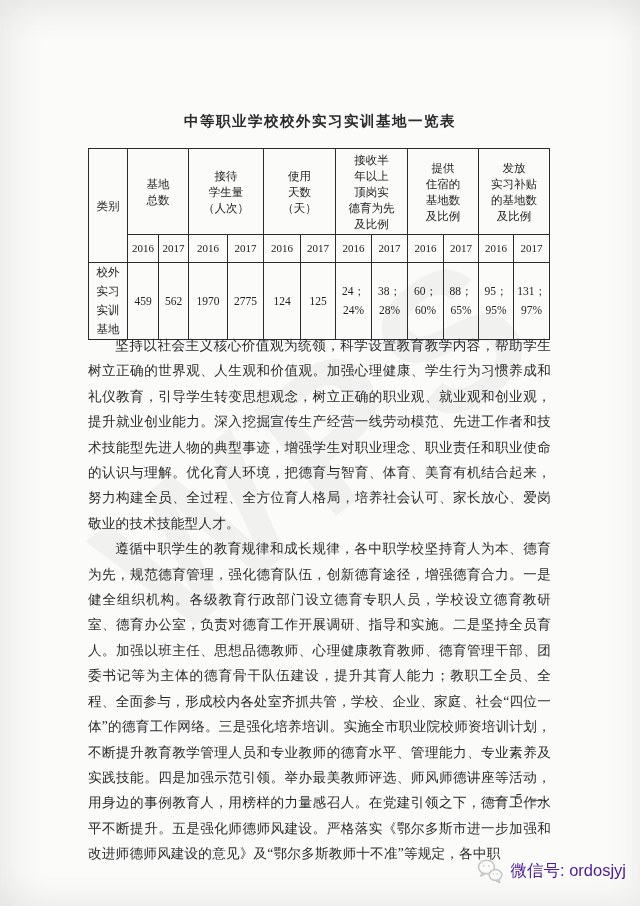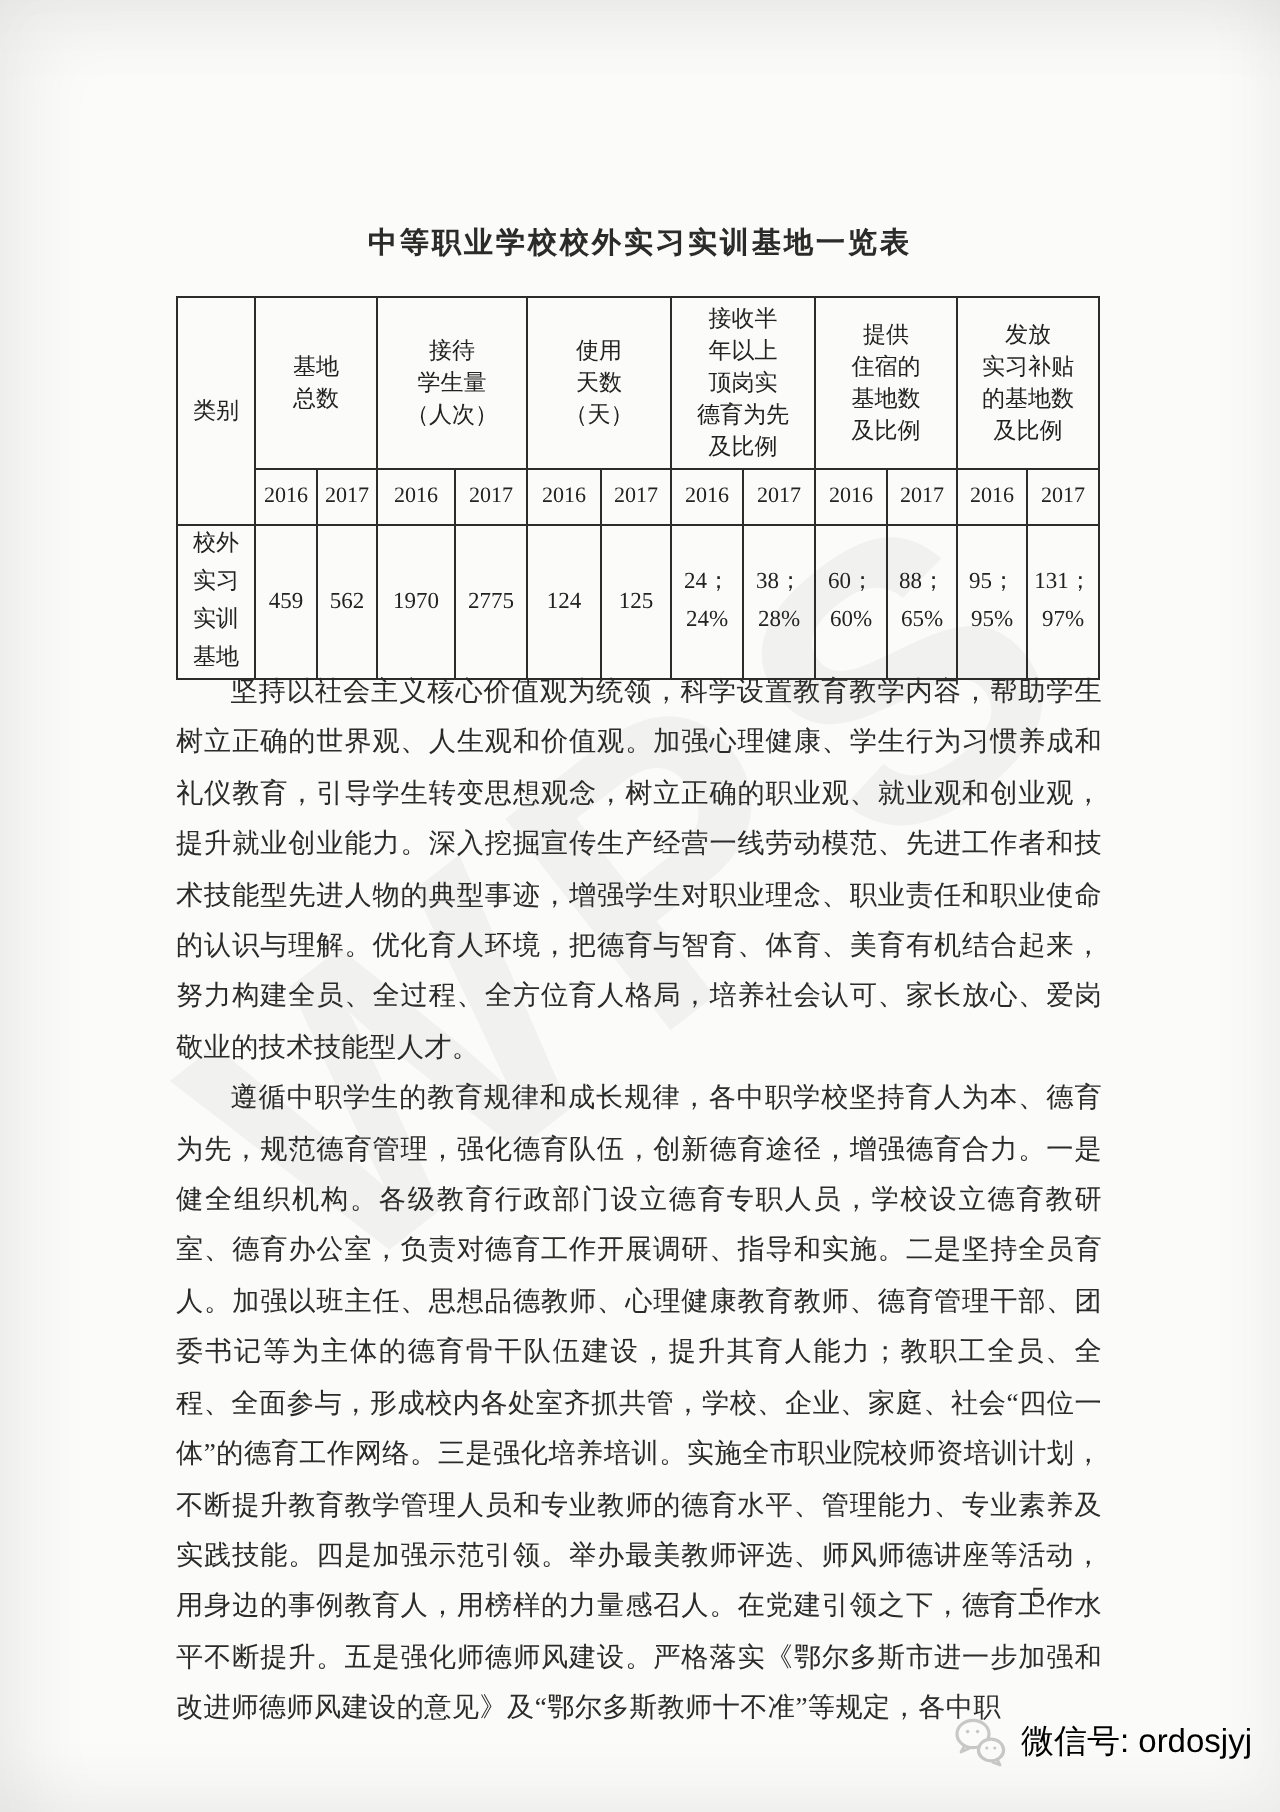--- a/index.html
+++ b/index.html
@@ -57,21 +57,21 @@
     text-align:justify;text-indent:2em;
     letter-spacing:0.2px;
   }
   .page-number{
     position:absolute;top:792px;left:88px;width:461px;
     text-align:right;font-size:14px;letter-spacing:3px;z-index:2;
   }
   .footer-wechat{
     position:absolute;top:858px;right:14px;z-index:2;
     display:flex;align-items:center;gap:6px;
-    color:#000000;font-size:16.5px;
+    color:#4c1d95;font-size:16.5px;
     font-family:"Liberation Sans","DejaVu Sans",sans-serif;
   }
   .wechat-icon{display:block;}
 </style>
 </head>
 <body>
 
 <div class="scan-shading"></div>
 
 <div class="watermark">WPS</div>

